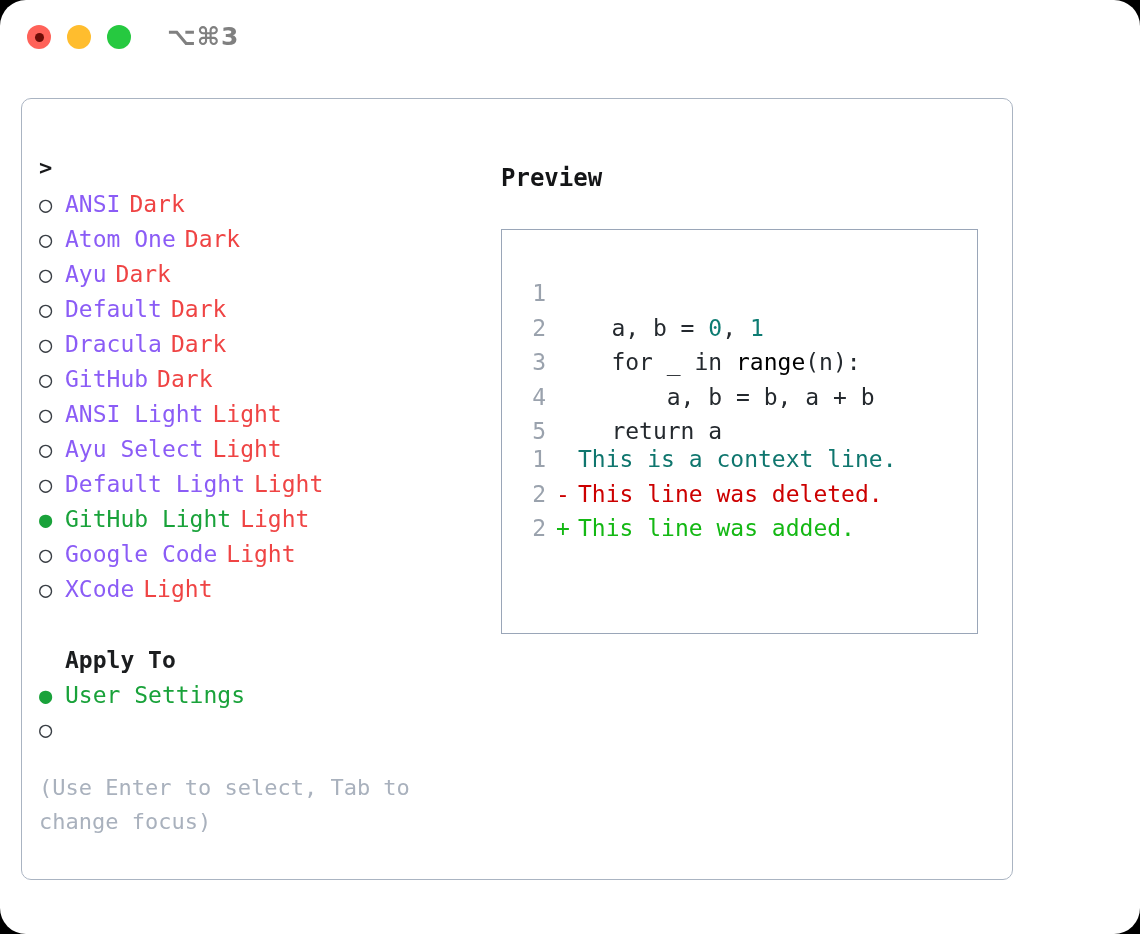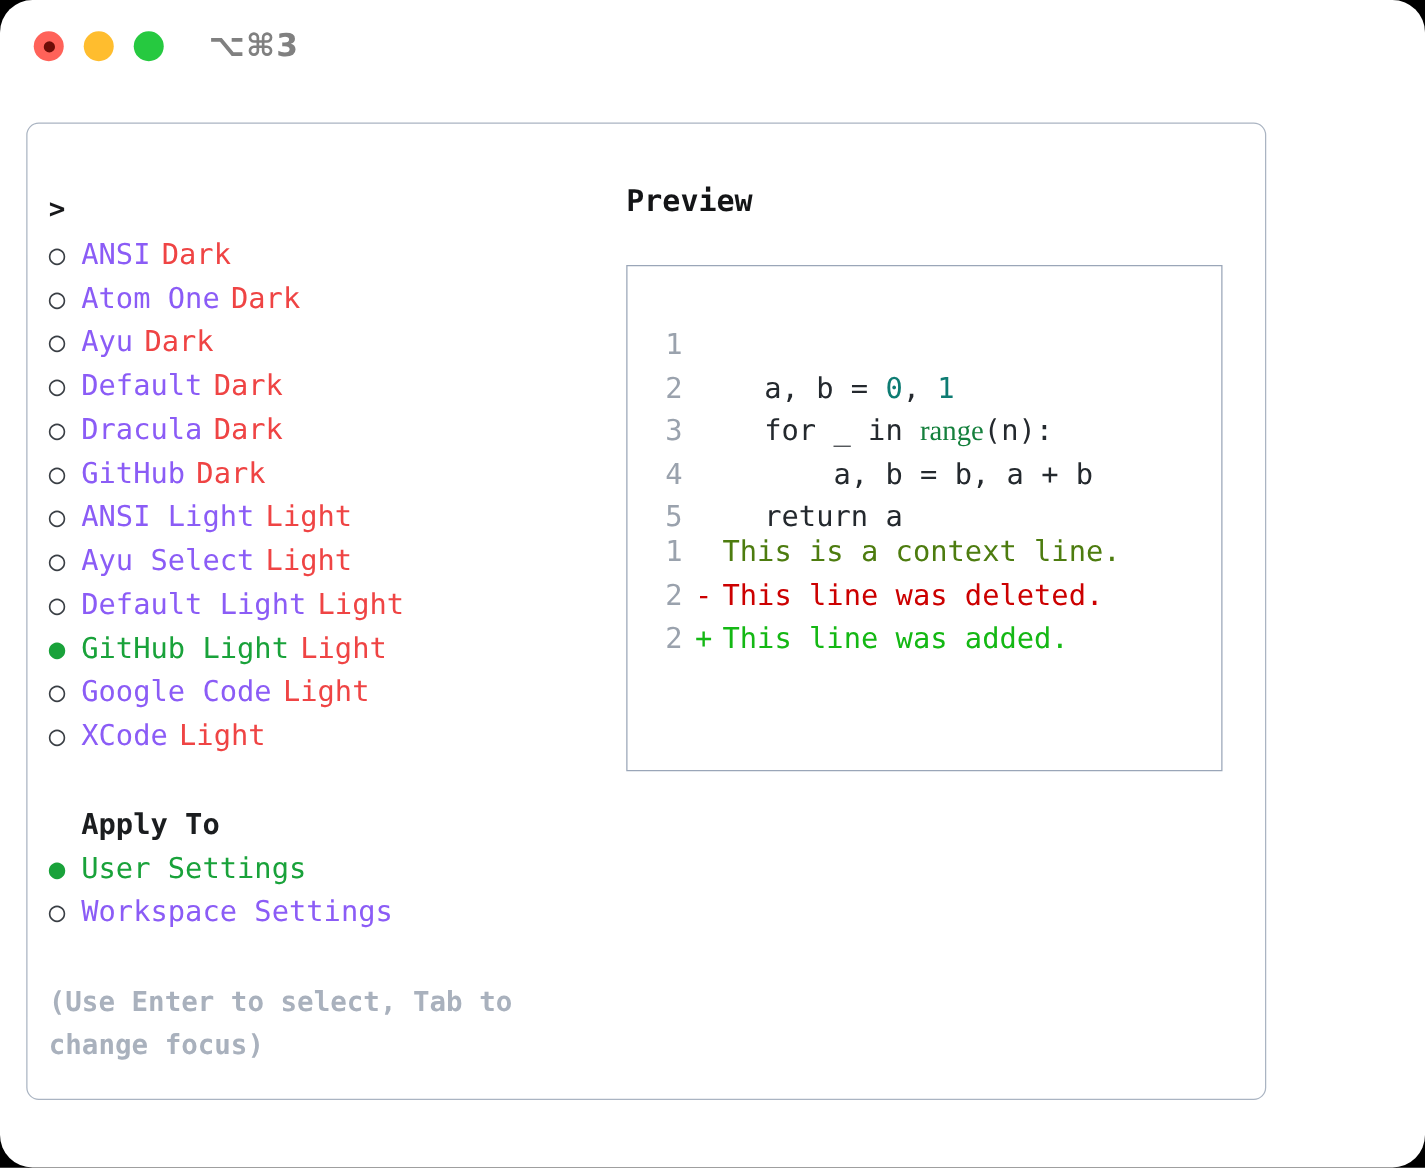--- a/index.html
+++ b/index.html
@@ -135,33 +135,32 @@
   .theme-name { color: #8b5cf6; }
   .theme-name.selected { color: #19a23a; }
   .variant {
     color: #ef4444;
     margin-left: 9px;
   }
 
   .spacer-lg { height: 36px; }
 
   .hint {
-    margin-top: 38px;
+    margin-top: 24px;
     font-size: 22px;
     line-height: 34px;
     color: #a9b1bd;
     width: 410px;
-    font-weight: bold;
   }
 
   
   .right-col {
     position: absolute;
     left: 479px;
-    top: 46px;
+    top: 63px;
     width: 480px;
   }
   .preview-label {
     font-size: 24px;
     font-weight: 700;
     color: #141517;
     line-height: 32px;
   }
   .preview-box {
     margin-top: 35px;
@@ -188,35 +187,35 @@
     display: inline-block;
     width: 26px;
     flex: 0 0 26px;
     text-align: right;
     color: #9aa2ad;
     margin-right: 10px;
   }
   .code-text { color: #24292e; }
   .tok-fn   { color: #a31515; font-weight: 700; }
   .tok-num  { color: #0e7c73; }
-  .tok-call { color: #15803d; font-family: Liberation Serif, serif; }
+  .tok-call { color: #000000; }
 
   .diff-area {
     position: absolute;
     left: 18px;
     top: 212px;
     right: 8px;
   }
   .diff-line {
     font-size: 23px;
     line-height: 34.5px;
     white-space: pre;
     display: flex;
   }
-  .diff-ctx { color: #4d7c0f; }
+  .diff-ctx { color: #0f766e; }
   .diff-del { color: #cc0000; }
   .diff-add { color: #14b814; }
 </style>
 </head>
 <body>
 
 <div class="window">
 
   <div class="titlebar">
     <div class="traffic">
@@ -253,21 +252,21 @@
 
         <div class="spacer-lg"></div>
 
         <div class="row sub-heading">
           <span class="bullet"> </span>
           <span>Apply To</span>
         </div>
 
         <div id="apply-to-list">
             <div class="row"><span class="bullet sel">●</span><span class="theme-name selected">User Settings</span></div>
-            <div class="row"><span class="bullet">○</span><span class="theme-name">Workspace Settings</span></div>
+            <div class="row"><span class="bullet">○</span></div>
           </div>
 
         <div class="hint">(Use Enter to select, Tab to change focus)</div>
       </div>
 
       <div class="right-col">
         <div class="preview-label">Preview</div>
 
         <div class="preview-box">
           <div class="code-area" id="code-area">

